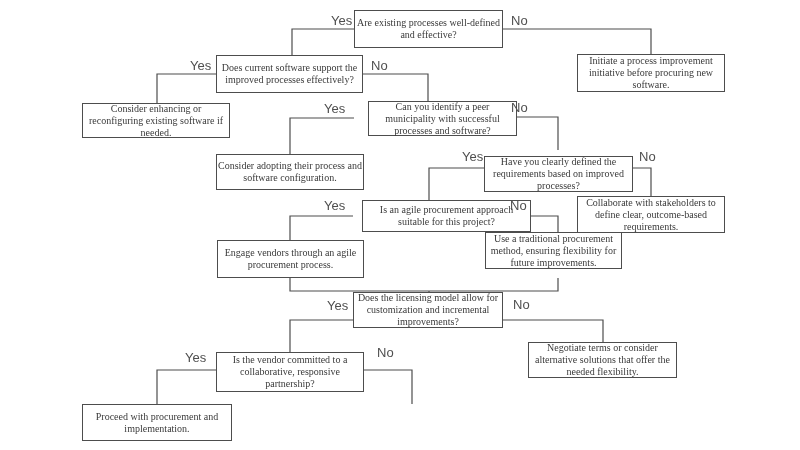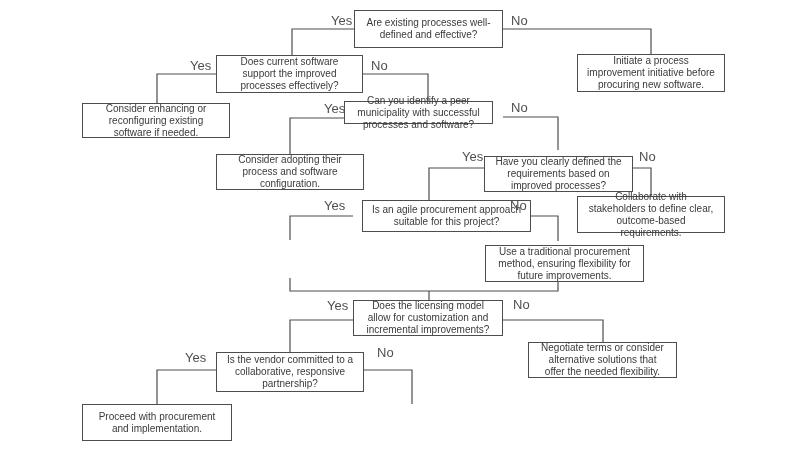--- a/index.html
+++ b/index.html
@@ -26,21 +26,22 @@
     box-sizing: border-box;
     border: 1.2px solid #4d4d4d;
     background: #ffffff;
     color: #3a3a3a;
     font-size: 10px;
     line-height: 12px;
     text-align: center;
     display: flex;
     align-items: center;
     justify-content: center;
-    padding: 2px 9px;
+    padding: 2px 1px;
+    font-family: Liberation Serif, serif;
   }
   .yn {
     position: absolute;
     color: #4f4f4f;
     font-size: 13px;
     line-height: 12px;
   }
 </style>
 </head>
 <body>
@@ -63,27 +64,28 @@
     <polyline points="353,320 290,320 290,352"></polyline>
     <polyline points="503,320 603,320 603,342"></polyline>
     <polyline points="216,370 157,370 157,404"></polyline>
     <polyline points="364,370 412,370 412,404"></polyline>
   </svg>
 
   <div class="node" style="left:354px;top:10px;width:149px;height:38px">Are existing processes well-defined and effective?</div>
   <div class="node" style="left:577px;top:54px;width:148px;height:38px">Initiate a process improvement initiative before procuring new software.</div>
   <div class="node" style="left:216px;top:55px;width:147px;height:38px">Does current software support the improved processes effectively?</div>
   <div class="node" style="left:82px;top:103px;width:148px;height:35px">Consider enhancing or reconfiguring existing software if needed.</div>
-  <div class="node" style="left:344px;top:101px;width:149px;height:23px">Can you identify a peer municipality with successful processes and software?</div>
+  <div class="node" style="left:368px;top:101px;width:149px;height:35px">Can you identify a peer municipality with successful processes and software?</div>
   <div class="node" style="left:216px;top:154px;width:148px;height:36px">Consider adopting their process and software configuration.</div>
   <div class="node" style="left:484px;top:156px;width:149px;height:36px">Have you clearly defined the requirements based on improved processes?</div>
   <div class="node" style="left:577px;top:196px;width:148px;height:37px">Collaborate with stakeholders to define clear, outcome-based requirements.</div>
   <div class="node" style="left:362px;top:200px;width:169px;height:32px">Is an agile procurement approach suitable for this project?</div>
-  <div class="node" style="left:485px;top:245px;width:159px;height:37px">Use a traditional procurement method, ensuring flexibility for future improvements.</div>
-  <div class="node" style="left:353px;top:300px;width:150px;height:36px">Does the licensing model allow for customization and incremental improvements?</div>
+  <div class="node" style="left:217px;top:240px;width:147px;height:38px">Engage vendors through an agile procurement process.</div>
+  <div class="node" style="left:485px;top:232px;width:137px;height:37px">Use a traditional procurement method, ensuring flexibility for future improvements.</div>
+  <div class="node" style="left:353px;top:292px;width:150px;height:36px">Does the licensing model allow for customization and incremental improvements?</div>
   <div class="node" style="left:528px;top:342px;width:149px;height:36px">Negotiate terms or consider alternative solutions that offer the needed flexibility.</div>
   <div class="node" style="left:216px;top:352px;width:148px;height:40px">Is the vendor committed to a collaborative, responsive partnership?</div>
   <div class="node" style="left:82px;top:404px;width:150px;height:37px">Proceed with procurement and implementation.</div>
 
   <span class="yn" style="left:331px;top:15px">Yes</span>
   <span class="yn" style="left:511px;top:15px">No</span>
   <span class="yn" style="left:190px;top:60px">Yes</span>
   <span class="yn" style="left:371px;top:60px">No</span>
   <span class="yn" style="left:324px;top:103px">Yes</span>
   <span class="yn" style="left:511px;top:102px">No</span>

